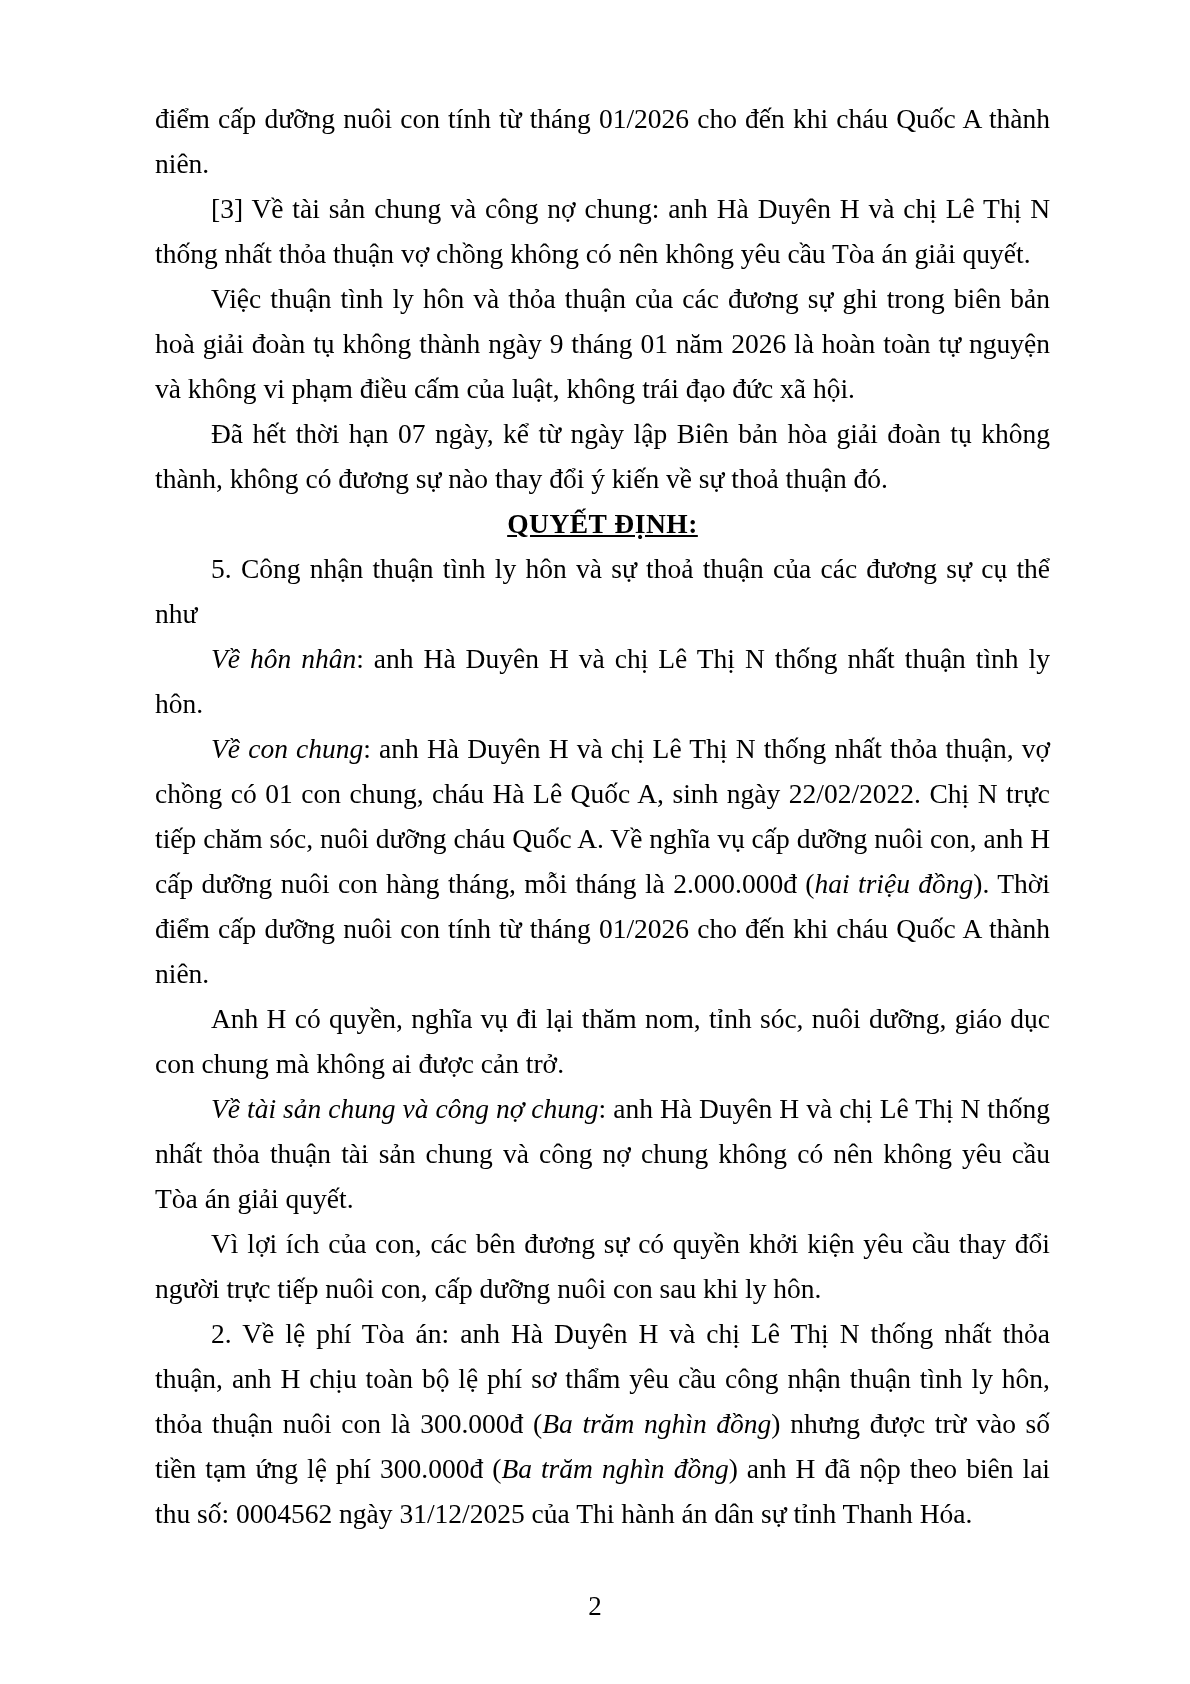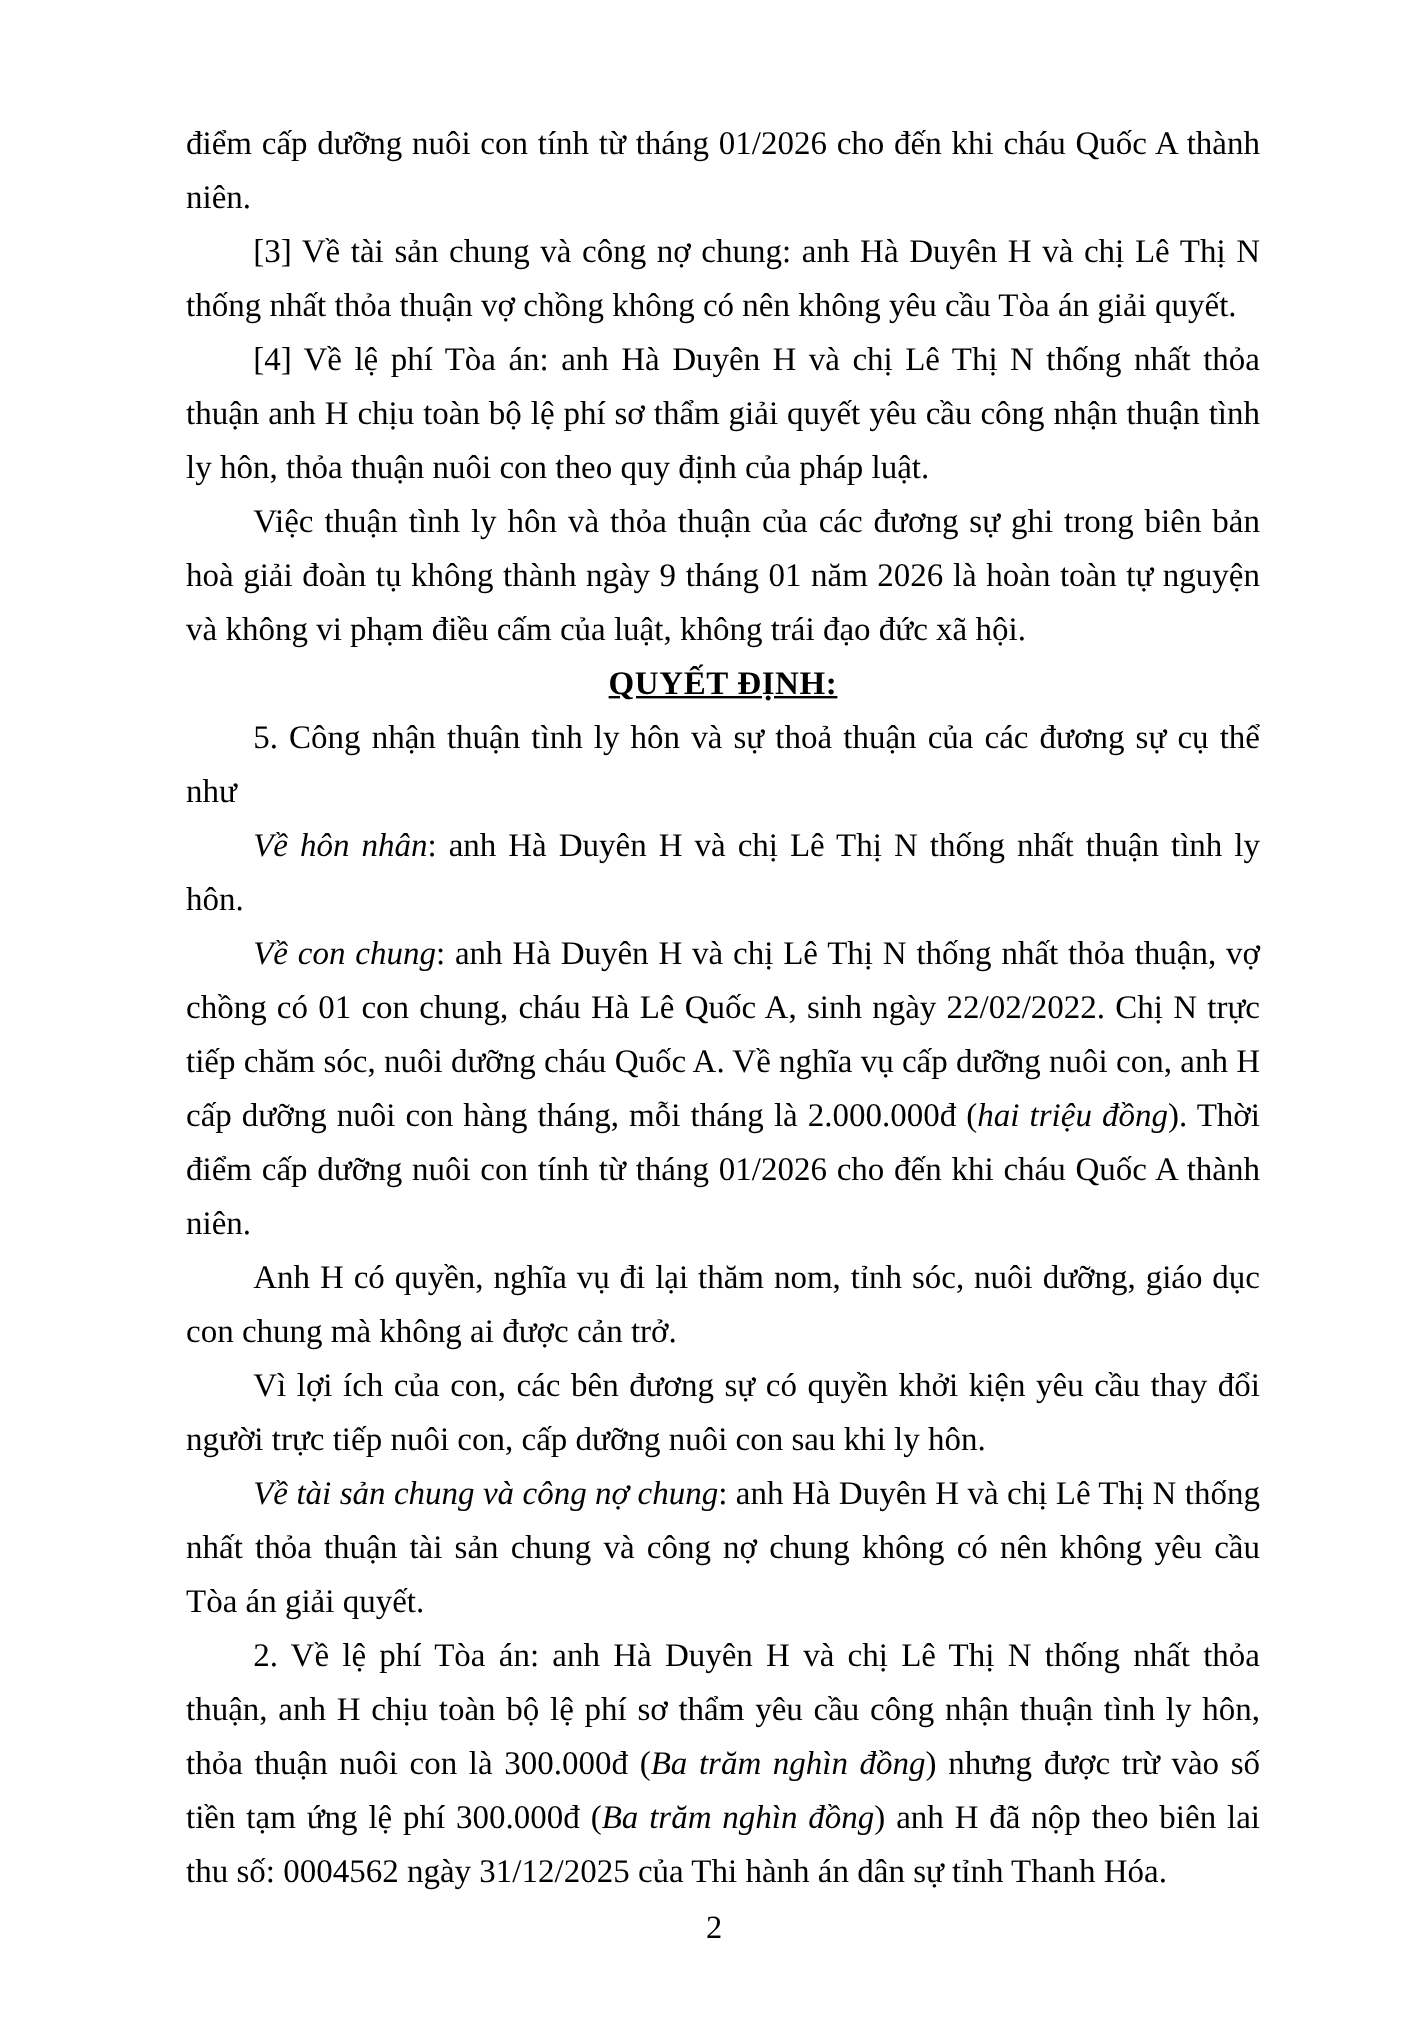--- a/index.html
+++ b/index.html
@@ -64,37 +64,37 @@
 </head>
 <body>
 
 <div class="page">
   <div class="doc-body">
 
     <p class="block noindent">điểm cấp dưỡng nuôi con tính từ tháng 01/2026 cho đến khi cháu Quốc A thành niên.</p>
 
     <p class="block indent">[3] Về tài sản chung và  công nợ chung: anh Hà Duyên H và chị Lê Thị N thống nhất thỏa thuận vợ chồng không có nên không yêu cầu Tòa án giải quyết.</p>
 
-    <p class="block indent">[4] Về lệ phí Tòa án: anh Hà Duyên H và chị Lê Thị N thống nhất thỏa thuận anh H chịu toàn bộ lệ phí sơ thẩm giải quyết yêu cầu công nhận thuận tình ly hôn, thỏa thuận nuôi con theo quy định của pháp luật.</p>
 
     <p class="block indent">Việc thuận tình ly hôn và thỏa thuận của các đương sự ghi trong biên bản hoà giải đoàn tụ không thành ngày 9 tháng 01 năm  2026 là  hoàn toàn tự nguyện và không vi phạm điều cấm của luật, không trái đạo đức xã hội.</p>
 
+    <p class="block indent">Đã hết thời hạn 07 ngày, kể từ ngày lập Biên bản hòa giải đoàn tụ không thành, không có đương sự nào thay đổi ý kiến về sự thoả thuận đó.</p>
 
     <p class="block center heading">QUYẾT ĐỊNH:</p>
 
     <p class="block indent">5. Công nhận thuận tình ly hôn và sự thoả thuận của các đương sự cụ thể như</p>
 
     <p class="block indent"><span class="italic">Về hôn nhân</span><span>: anh Hà Duyên H và chị Lê Thị N thống nhất thuận tình ly hôn.</span></p>
 
     <p class="block indent"><span class="italic">Về con chung</span><span>: anh Hà Duyên H và chị Lê Thị N thống nhất thỏa thuận, vợ chồng có 01 con chung, cháu Hà Lê Quốc A, sinh ngày 22/02/2022. Chị N trực tiếp chăm sóc, nuôi dưỡng cháu Quốc A. Về nghĩa vụ cấp dưỡng nuôi con, anh H cấp dưỡng nuôi con hàng tháng, mỗi tháng là 2.000.000đ (</span><span class="italic">hai triệu đồng</span><span>). Thời điểm cấp dưỡng nuôi con tính từ tháng 01/2026 cho đến khi cháu Quốc A thành niên.</span></p>
 
     <p class="block indent">Anh H có quyền, nghĩa vụ đi lại thăm nom, tỉnh sóc, nuôi dưỡng, giáo dục con chung mà không ai được cản trở.</p>
 
+    <p class="block indent"><span class="italic">Về tài sản chung và công nợ chung</span><span>: anh Hà Duyên H và chị Lê Thị N thống nhất thỏa thuận tài sản chung và công nợ chung không có nên không yêu cầu Tòa án giải quyết.</span></p>
+
     <p class="block indent">Vì lợi ích của con, các bên đương sự có quyền khởi kiện yêu cầu thay đổi người trực tiếp nuôi con, cấp dưỡng nuôi con sau khi ly hôn.</p>
-
-    <p class="block indent"><span class="italic">Về tài sản chung và công nợ chung</span><span>: anh Hà Duyên H và chị Lê Thị N thống nhất thỏa thuận tài sản chung và công nợ chung không có nên không yêu cầu Tòa án giải quyết.</span></p>
 
     <p class="block indent"><span>2. Về lệ phí Tòa án: anh Hà Duyên H và chị Lê Thị N thống nhất thỏa thuận, anh H chịu toàn bộ lệ phí sơ thẩm yêu cầu công nhận thuận tình ly hôn, thỏa thuận nuôi con là 300.000đ (</span><span class="italic">Ba trăm nghìn đồng</span><span>) nhưng được trừ vào số tiền tạm ứng lệ phí 300.000đ (</span><span class="italic">Ba trăm nghìn đồng</span><span>) anh H đã nộp theo biên lai thu số: 0004562 ngày 31/12/2025 của Thi hành án dân sự tỉnh Thanh Hóa.</span></p>
 
   </div>
 
   <div class="page-number">2</div>
 </div>
 
 </body></html>

